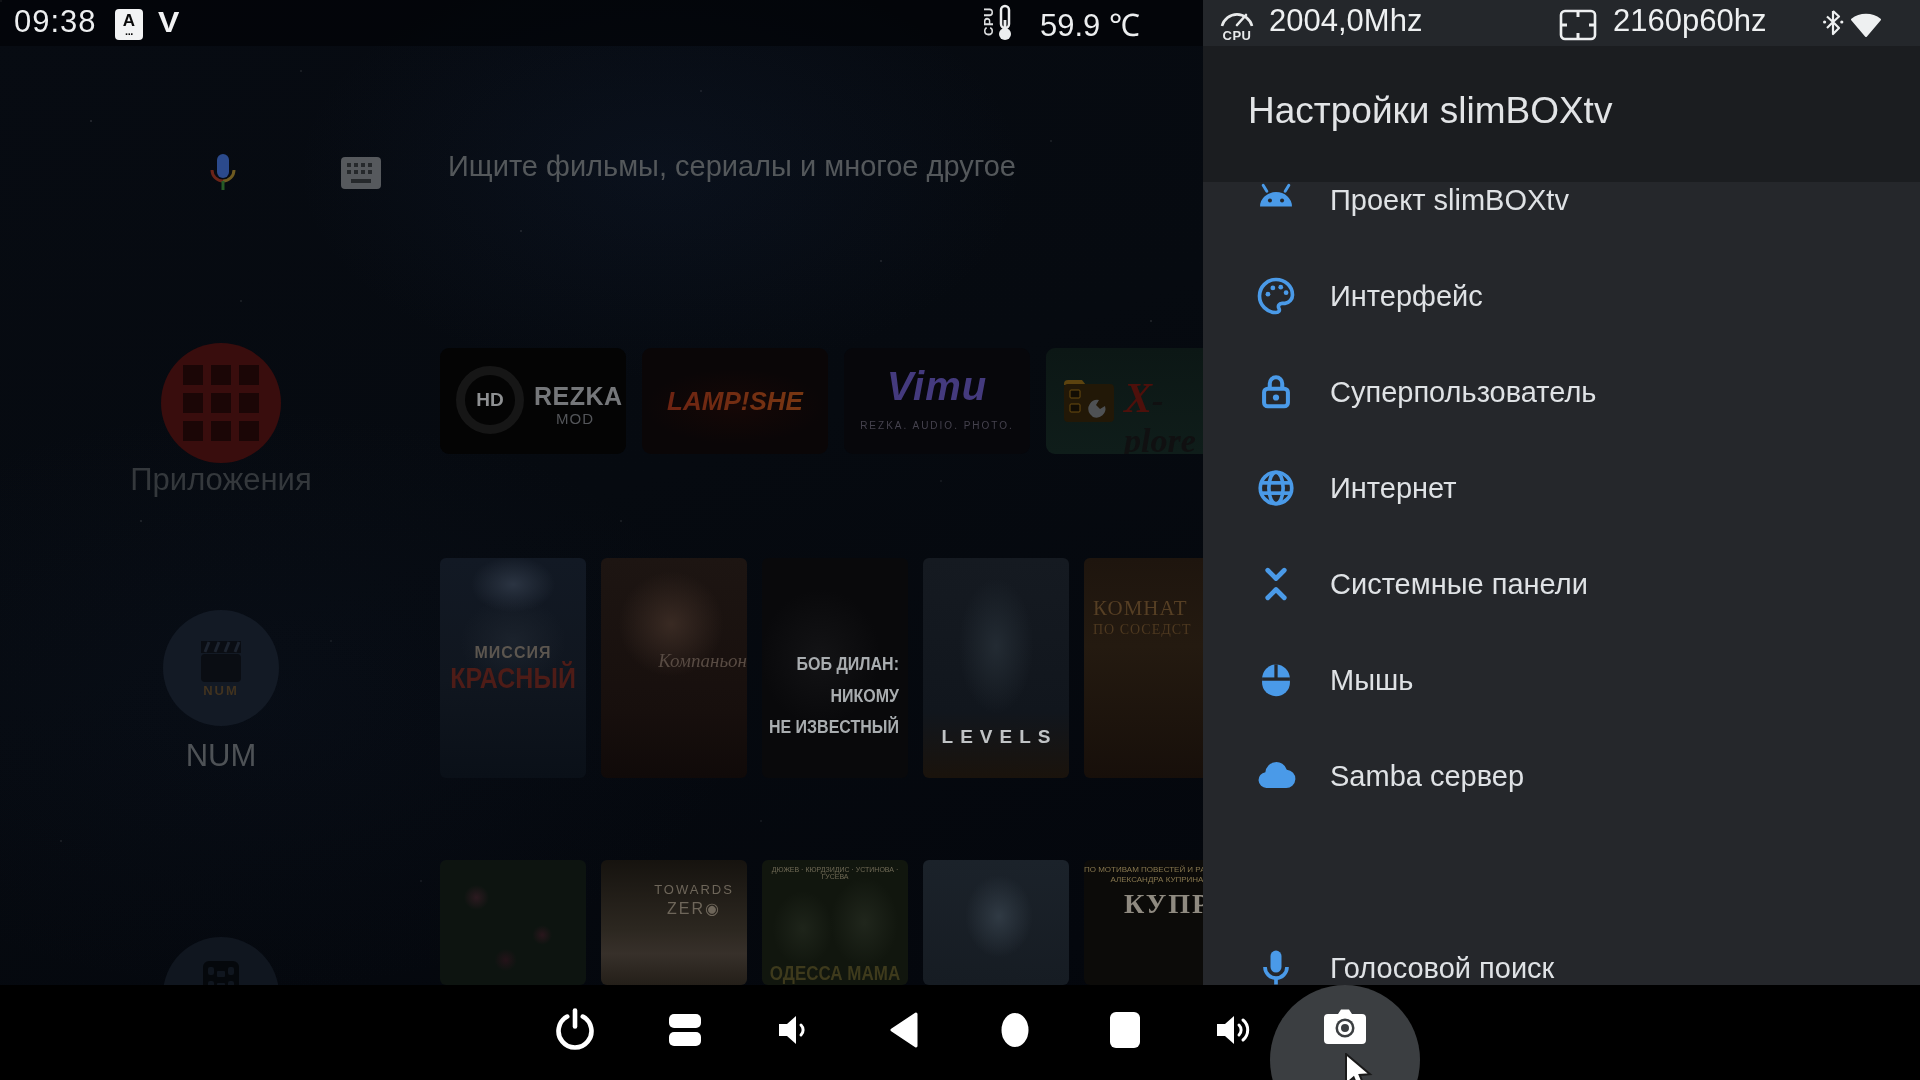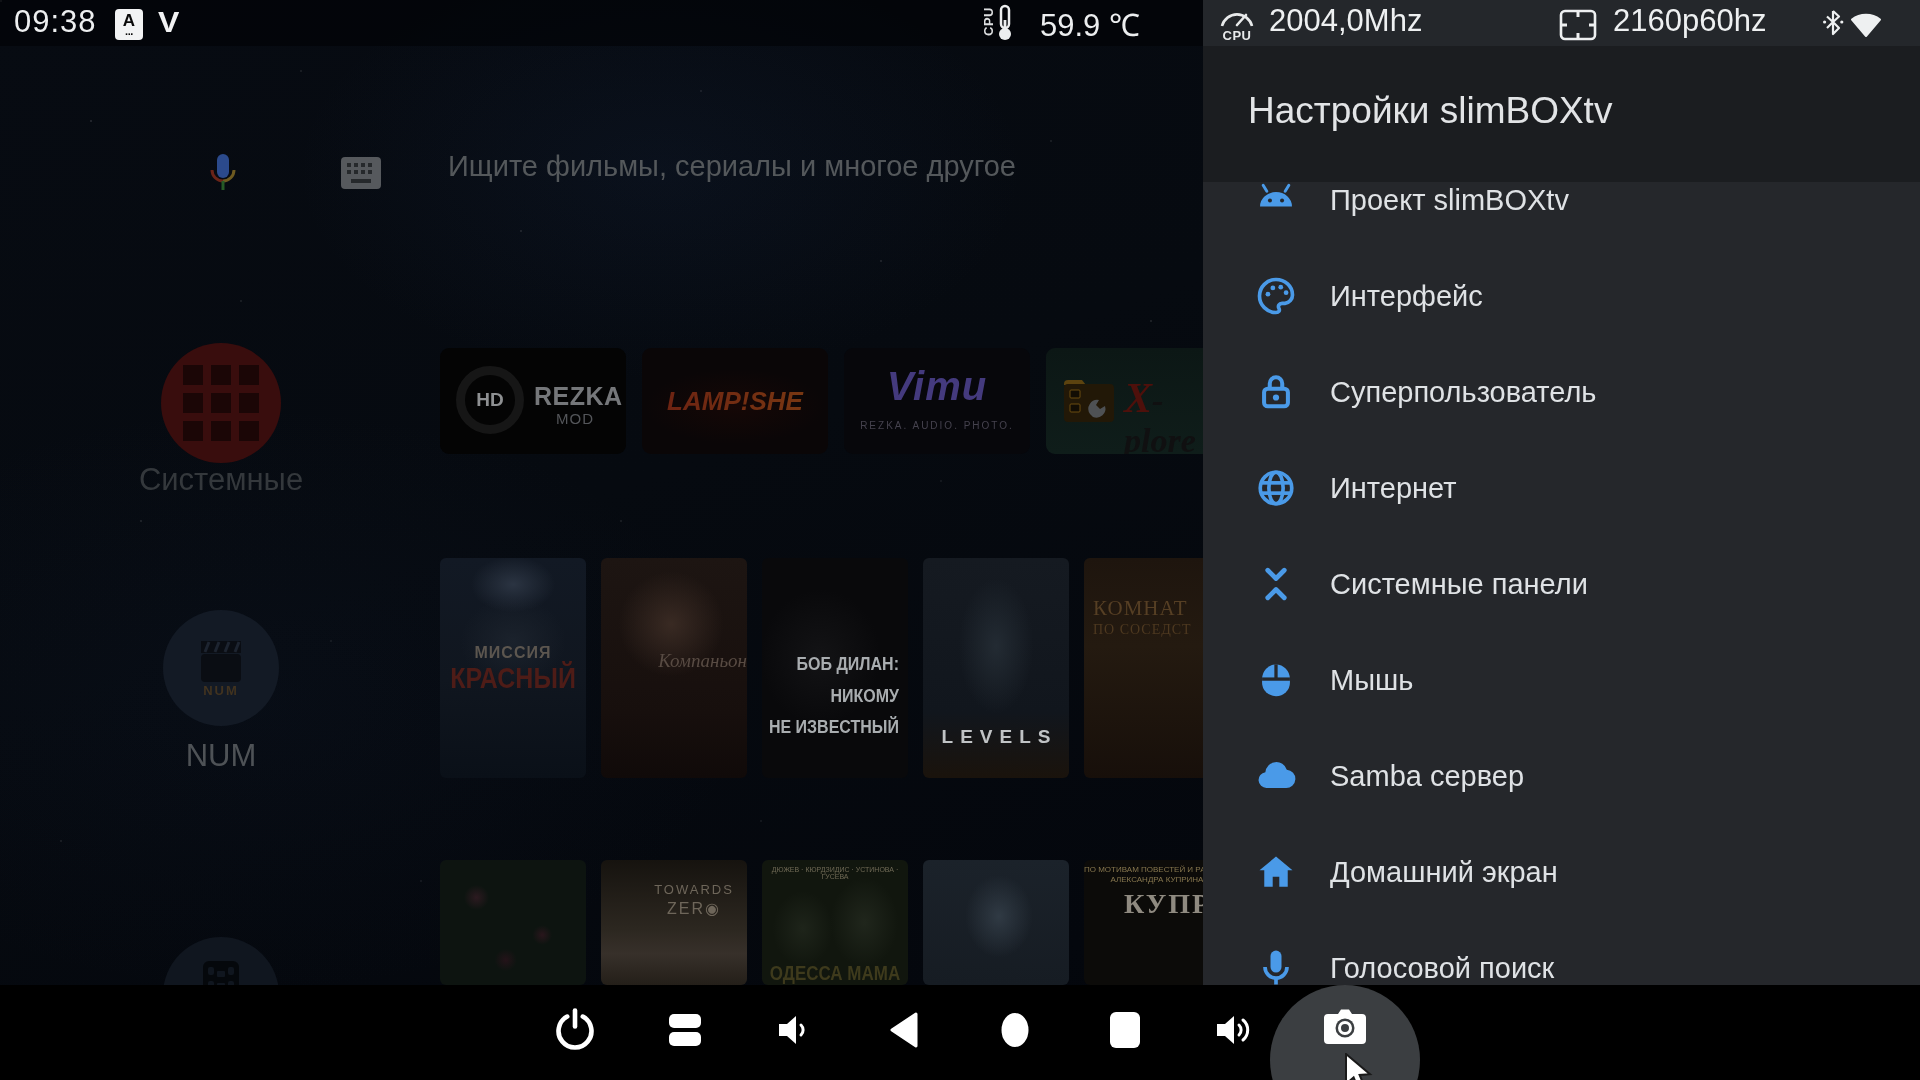--- a/index.html
+++ b/index.html
@@ -202,21 +202,21 @@
         <div></div>
         <div></div>
         <div></div>
         <div></div>
         <div></div>
         <div></div>
         <div></div>
         <div></div>
     </div>
   </div>
-  <div class="apps-label">Системные</div>
+  <div class="apps-label">Приложения</div>
 
   <div class="num-circle">
     <svg width="52" height="46" viewBox="0 0 52 46">
       <path d="M6 2 L46 2 L46 14 L6 14 Z" fill="#0a0d13"></path>
       <g stroke="#1d2430" stroke-width="3">
           <line x1="14" y1="3" x2="10" y2="13"></line>
           <line x1="24" y1="3" x2="20" y2="13"></line>
           <line x1="34" y1="3" x2="30" y2="13"></line>
           <line x1="44" y1="3" x2="40" y2="13"></line>
         </g>
@@ -419,28 +419,20 @@
 
       <div class="srow" style="top:546px">
         <span class="sicon">
           <svg width="46" height="46" viewBox="0 0 24 24">
             <path d="M6.8 18.5 a4.3 4.3 0 0 1 -0.6 -8.56 A6 6 0 0 1 17.9 8.6 a4.1 4.1 0 0 1 -0.6 9.9 z" fill="#4a9ae8"></path>
           </svg>
         </span>
         <span class="slabel">Samba сервер</span>
       </div>
 
-      <div class="srow" style="top:642px">
-        <span class="sicon">
-          <svg width="44" height="44" viewBox="0 0 24 24">
-            <path d="M12 3.6 L21 11 H18.4 V20 H13.8 V14.6 H10.2 V20 H5.6 V11 H3 z" fill="#4a9ae8"></path>
-          </svg>
-        </span>
-        <span class="slabel">Домашний экран</span>
-      </div>
 
       <div class="srow" style="top:738px">
         <span class="sicon">
           <svg width="44" height="44" viewBox="0 0 24 24">
             <rect x="9" y="2.5" width="6" height="12" rx="3" fill="#4a9ae8"></rect>
             <path d="M6 11.5 a6 6 0 0 0 12 0" fill="none" stroke="#4a9ae8" stroke-width="2"></path>
             <line x1="12" y1="17.5" x2="12" y2="21" stroke="#4a9ae8" stroke-width="2"></line>
           </svg>
         </span>
         <span class="slabel">Голосовой поиск</span>

